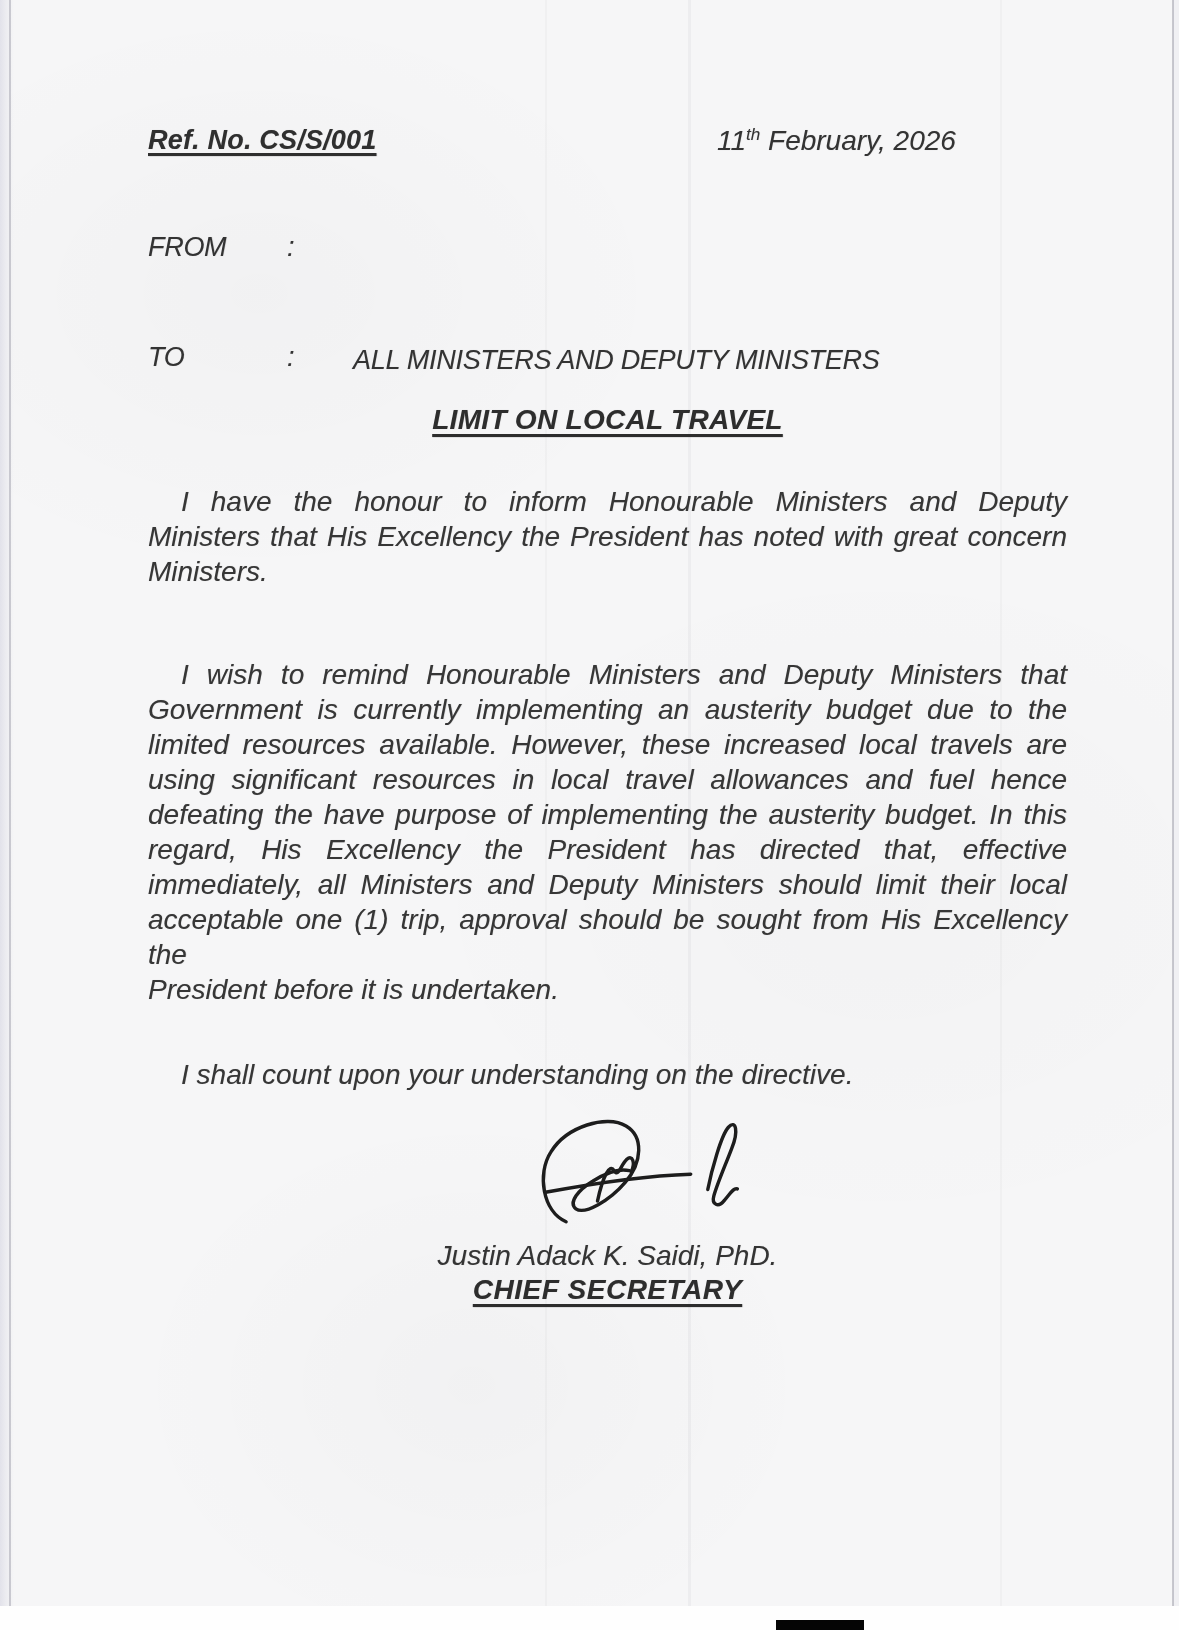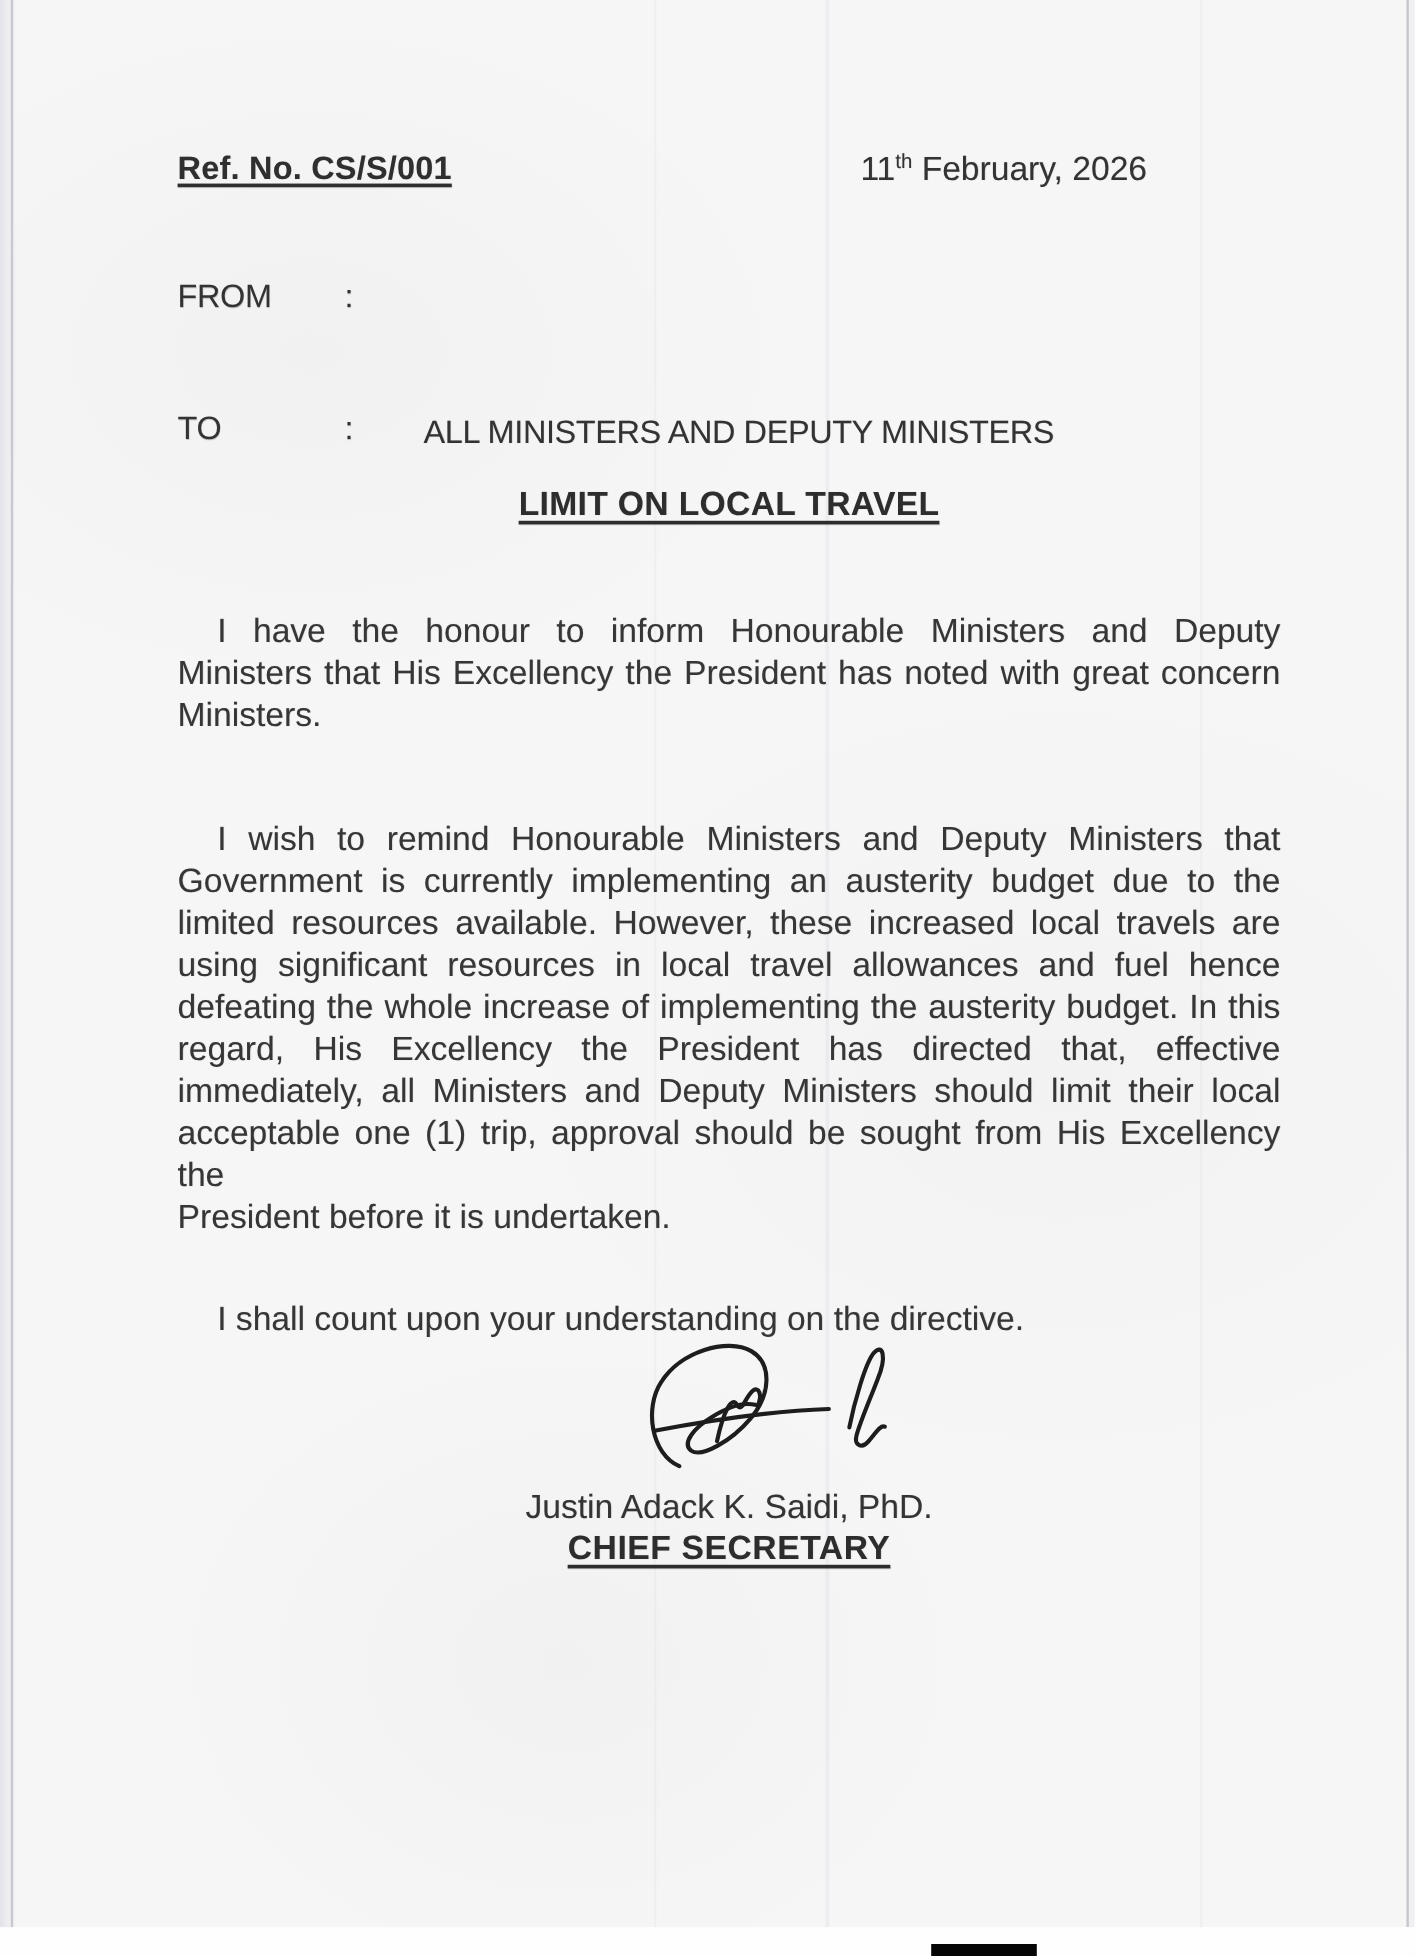--- a/index.html
+++ b/index.html
@@ -23,38 +23,38 @@
   .edge-right { position:absolute; right:0; top:0; width:6px; height:1606px; background:#f0f0f3; }
   .edge-right-line { position:absolute; left:1172px; top:0; width:2px; height:1606px; background:rgba(160,160,172,0.55); }
   .streak { position:absolute; top:0; height:1606px; width:2px; background:rgba(80,80,90,0.035); }
   .streak.s1 { left:545px; }
   .streak.s2 { left:688px; width:3px; background:rgba(80,80,90,0.05); }
   .streak.s3 { left:1000px; }
   .bottom-white { position:absolute; left:0; top:1606px; width:1179px; height:24px; background:#fefefe; }
   .black-bar { position:absolute; left:776px; top:1620px; width:88px; height:10px; background:#050505; }
 
   
-  .abs { position:absolute; }
+  .abs { position:absolute;font-style:italic; }
   .ref { left:148px; top:125px; font-size:27px; font-weight:bold; color:#2f2f2f;
          text-decoration:underline; text-decoration-thickness:2.5px; text-underline-offset:4px; letter-spacing:0.2px; }
   .date { left:717px; top:125px; font-size:28px; }
   .date sup { font-size:17px; vertical-align:super; line-height:0; }
 
   .addr-row { left:148px; width:919px; font-size:27px; letter-spacing:-0.3px; }
   .from-row { top:232px; }
   .to-row   { top:342px; }
   .addr-label { position:absolute; left:0; top:0; }
   .addr-colon { position:absolute; left:139px; top:0; }
   .addr-text  { margin-left:205px; line-height:36px; }
 
   .title-row { left:148px; top:404px; width:919px; text-align:center; }
   .subject { font-size:28px; font-weight:bold; color:#2d2d2d;
              text-decoration:underline; text-decoration-thickness:2.5px; text-underline-offset:5px; letter-spacing:0.3px;text-align:right; }
 
-  .para { left:148px; width:919px; font-size:28px; line-height:35px; color:#363636;margin-top:24px; }
+  .para { left:148px; width:919px; font-size:28px; line-height:35px; color:#363636; }
   .p1 { top:484px; }
   .p2 { top:657px; }
   .jline { text-align:justify; text-align-last:justify; }
   .jline.last { text-align-last:left; }
   .jline.indent { text-indent:33px; }
   .closing { top:1057px; }
   .closing .cline { text-indent:33px; }
 
   .signature-wrap { left:535px; top:1108px; width:210px; height:130px; }
   .signature-wrap svg { transform:rotate(-3deg); }
@@ -104,21 +104,21 @@
         <div class="jline indent">I have the honour to inform Honourable Ministers and Deputy</div>
         <div class="jline">Ministers that His Excellency the President has noted with great concern</div>
         <div class="jline last">Ministers.</div>
       </div>
 
     <div class="abs para p2">
         <div class="jline indent">I wish to remind Honourable Ministers and Deputy Ministers that</div>
         <div class="jline">Government is currently implementing an austerity budget due to the</div>
         <div class="jline">limited resources available. However, these increased local travels are</div>
         <div class="jline">using significant resources in local travel allowances and fuel hence</div>
-        <div class="jline">defeating the whole increase of implementing the austerity budget. In this</div>
+        <div class="jline">defeating the have purpose of implementing the austerity budget. In this</div>
         <div class="jline">regard, His Excellency the President has directed that, effective</div>
         <div class="jline">immediately, all Ministers and Deputy Ministers should limit their local</div>
         <div class="jline">acceptable one (1) trip, approval should be sought from His Excellency the</div>
         <div class="jline last">President before it is undertaken.</div>
       </div>
 
     <div class="abs para closing">
       <div class="cline">I shall count upon your understanding on the directive.</div>
     </div>
 

